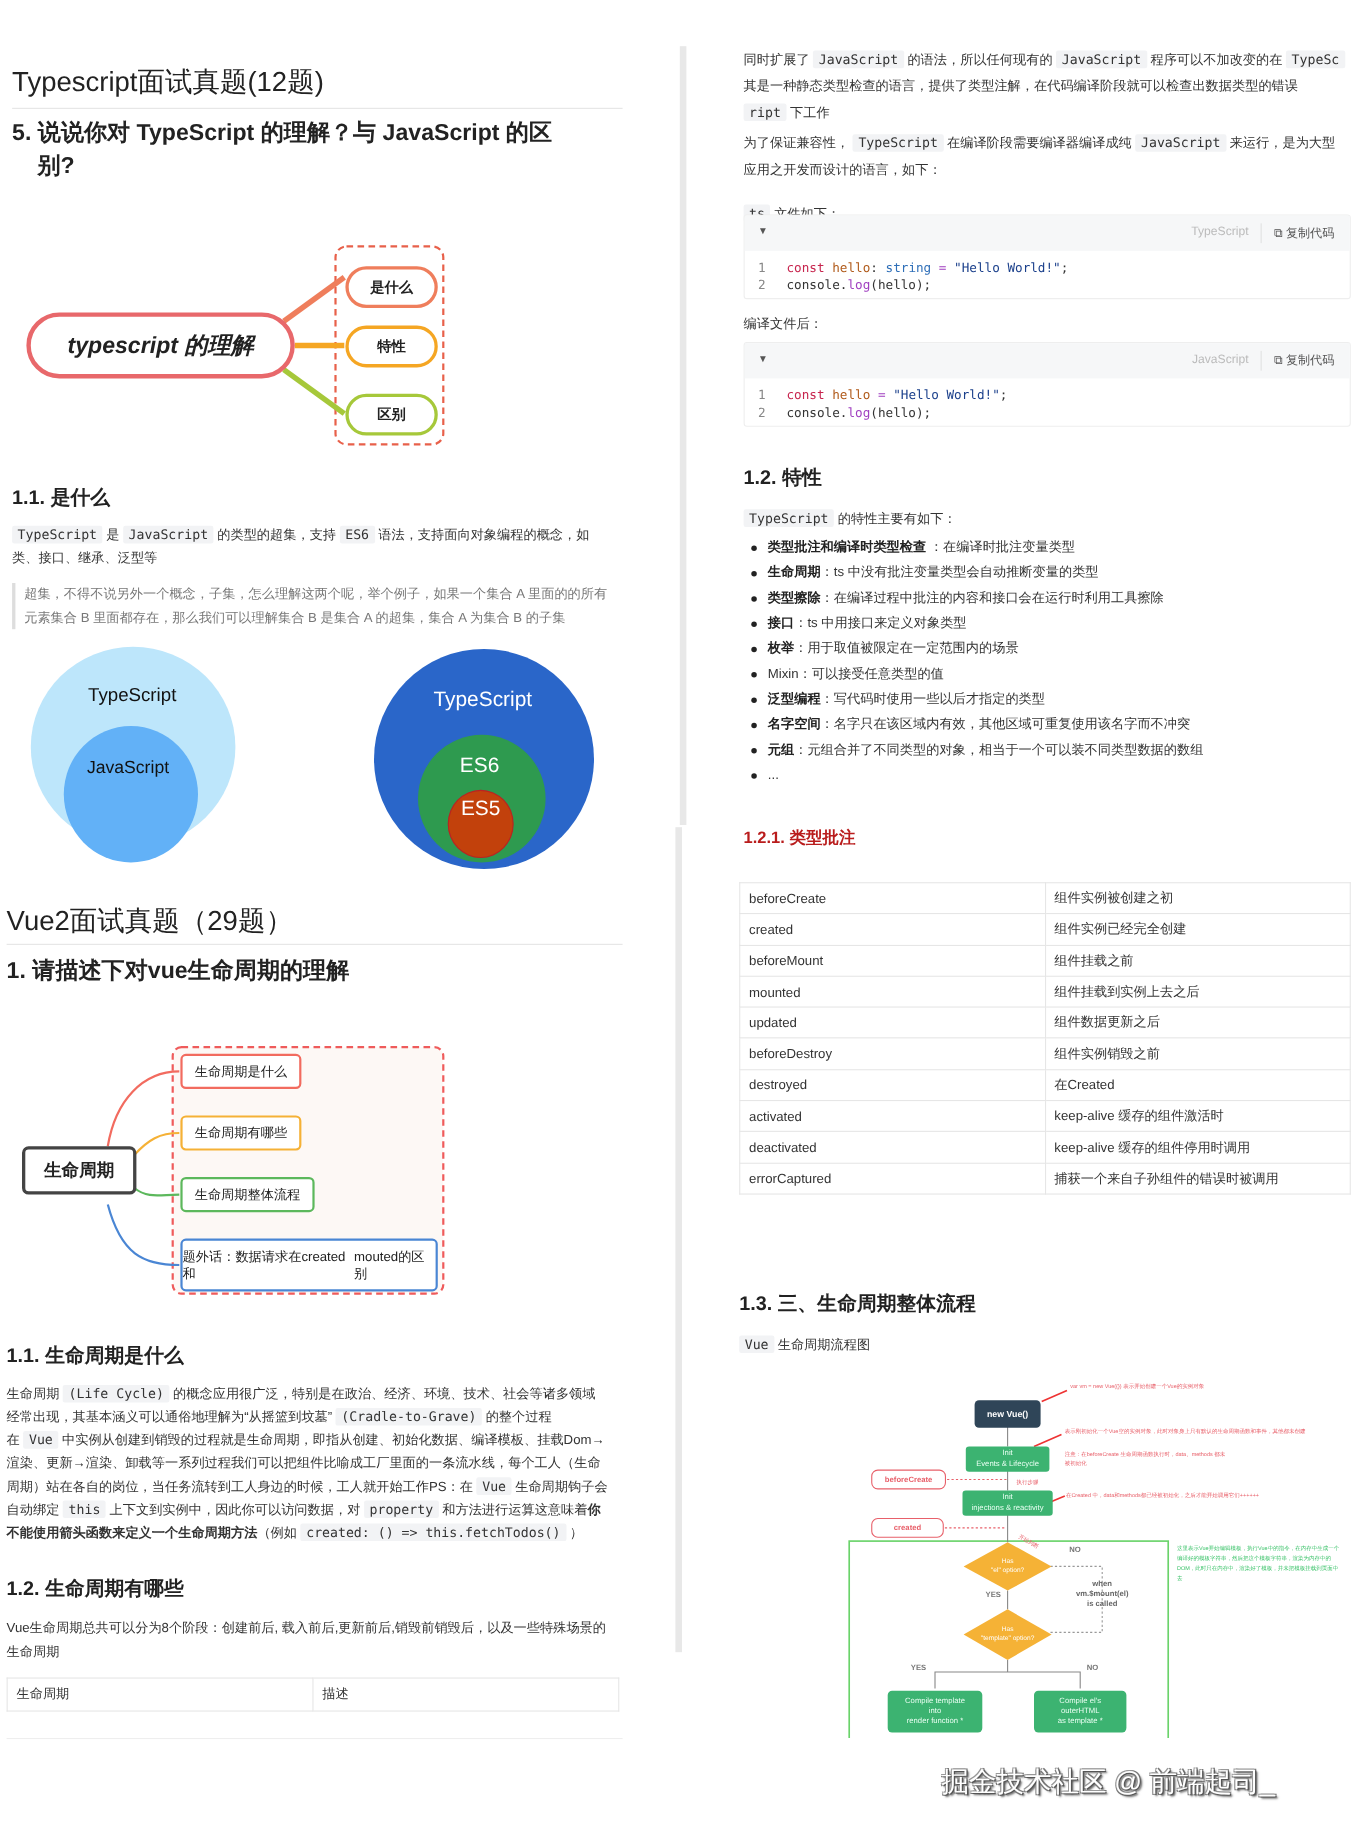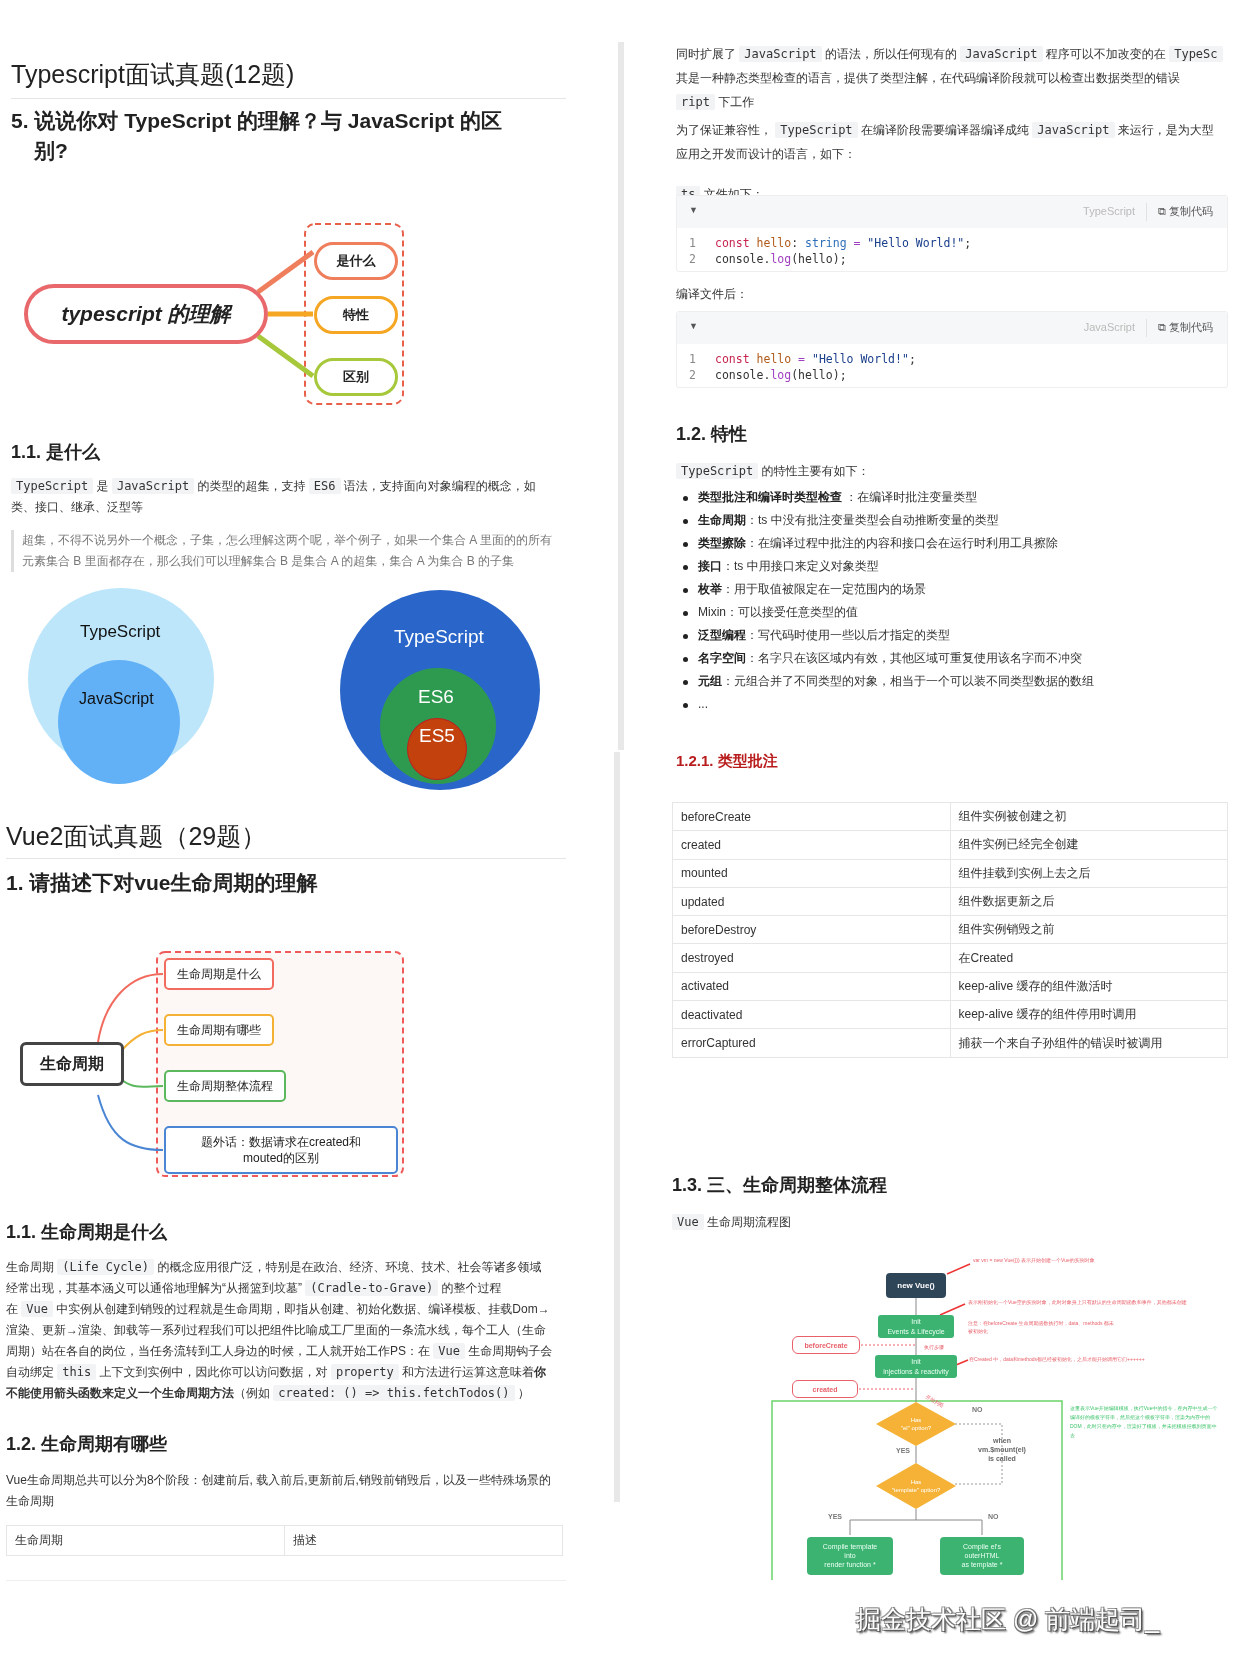--- a/index.html
+++ b/index.html
@@ -109,21 +109,21 @@
   </div>
   <div class="node" style="left:164px;top:18px;width:110px;height:32px;border:2px solid #f26b5f;border-radius:5px;font-size:12px;font-weight:normal">
     <span>生命周期是什么</span>
   </div>
   <div class="node" style="left:164px;top:74px;width:110px;height:32px;border:2px solid #f5b136;border-radius:5px;font-size:12px;font-weight:normal">
     <span>生命周期有哪些</span>
   </div>
   <div class="node" style="left:164px;top:130px;width:122px;height:32px;border:2px solid #5cb85c;border-radius:5px;font-size:12px;font-weight:normal">
     <span>生命周期整体流程</span>
   </div>
-  <div class="node" style="left:164px;top:186px;width:234px;height:48px;border:2px solid #4a86d4;border-radius:5px;font-size:12px;font-weight:normal;flex-direction:column;line-height:16px">
+  <div class="node" style="left:164px;top:186px;width:234px;height:48px;border:2px solid #4a86d4;border-radius:5px;font-size:12px;font-weight:normal;flex-direction:row;line-height:16px">
     <span>题外话：数据请求在created和</span>
     <span>mouted的区别</span>
   </div>
 </div>
 
 <div class="abs h3" style="left:6px;top:1220px">1.1. 生命周期是什么</div>
 <div class="abs p" style="left:6px;top:1257px;width:565px;line-height:21px">
   <div><span>生命周期 </span><span class="code">(Life Cycle)</span><span> 的概念应用很广泛，特别是在政治、经济、环境、技术、社会等诸多领域</span></div>
   <div><span>经常出现，其基本涵义可以通俗地理解为“从摇篮到坟墓” </span><span class="code">(Cradle-to-Grave)</span><span> 的整个过程</span></div>
   <div><span>在 </span><span class="code">Vue</span><span> 中实例从创建到销毁的过程就是生命周期，即指从创建、初始化数据、编译模板、挂载Dom→</span></div>
@@ -206,20 +206,24 @@
 
 <table class="lc" style="left:672px;top:802px;width:556px">
   <tbody>
       <tr>
         <td style="width:50%">beforeCreate</td>
         <td>组件实例被创建之初</td>
       </tr>
   <tr>
         <td>created</td>
         <td>组件实例已经完全创建</td>
+      </tr>
+  <tr>
+        <td>beforeMount</td>
+        <td>组件挂载之前</td>
       </tr>
   <tr>
         <td>mounted</td>
         <td>组件挂载到实例上去之后</td>
       </tr>
   <tr>
         <td>updated</td>
         <td>组件数据更新之后</td>
       </tr>
   <tr>

